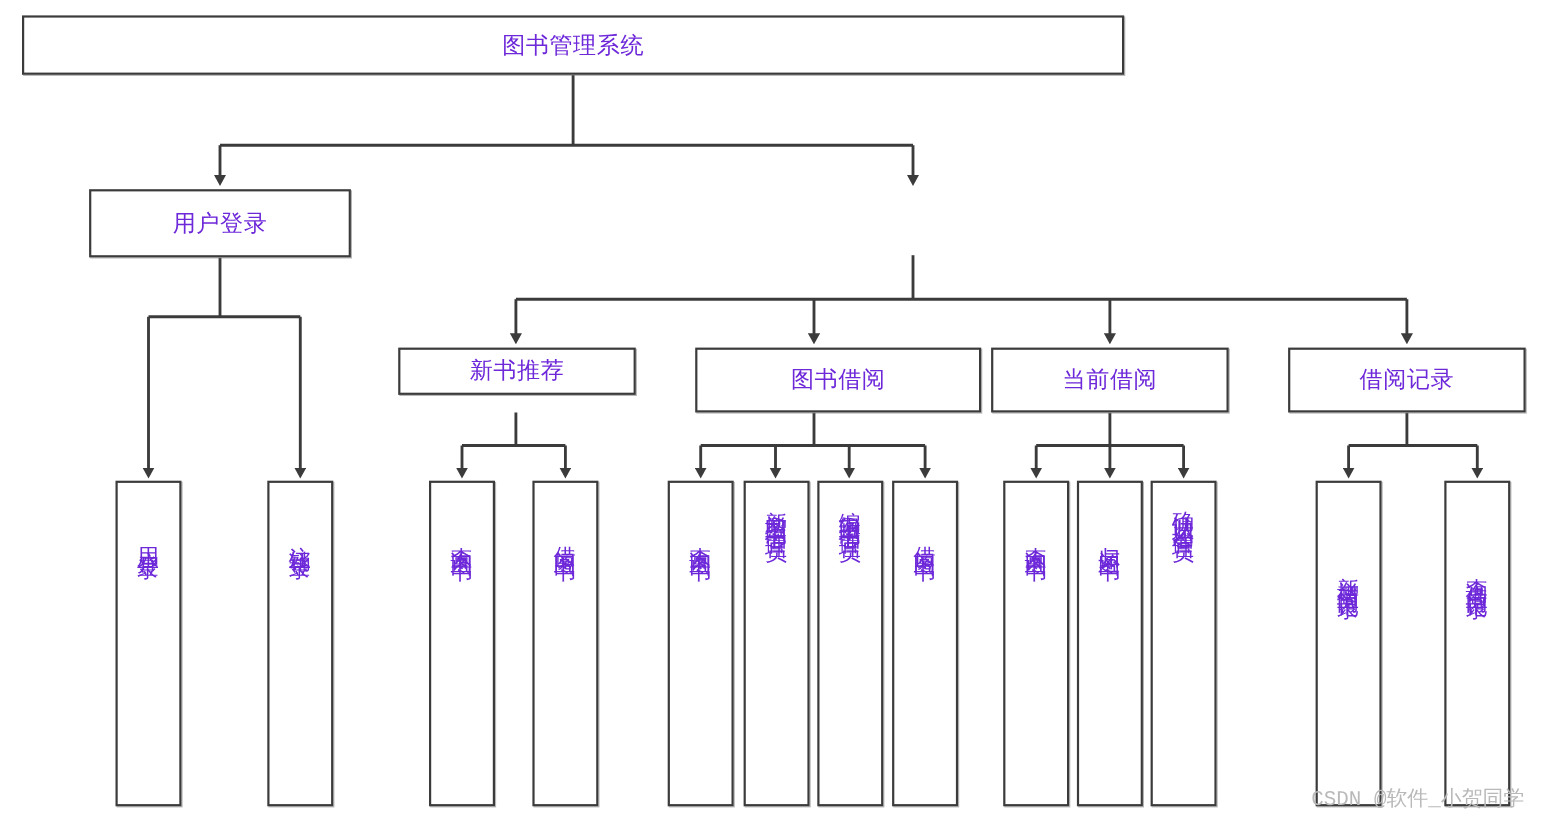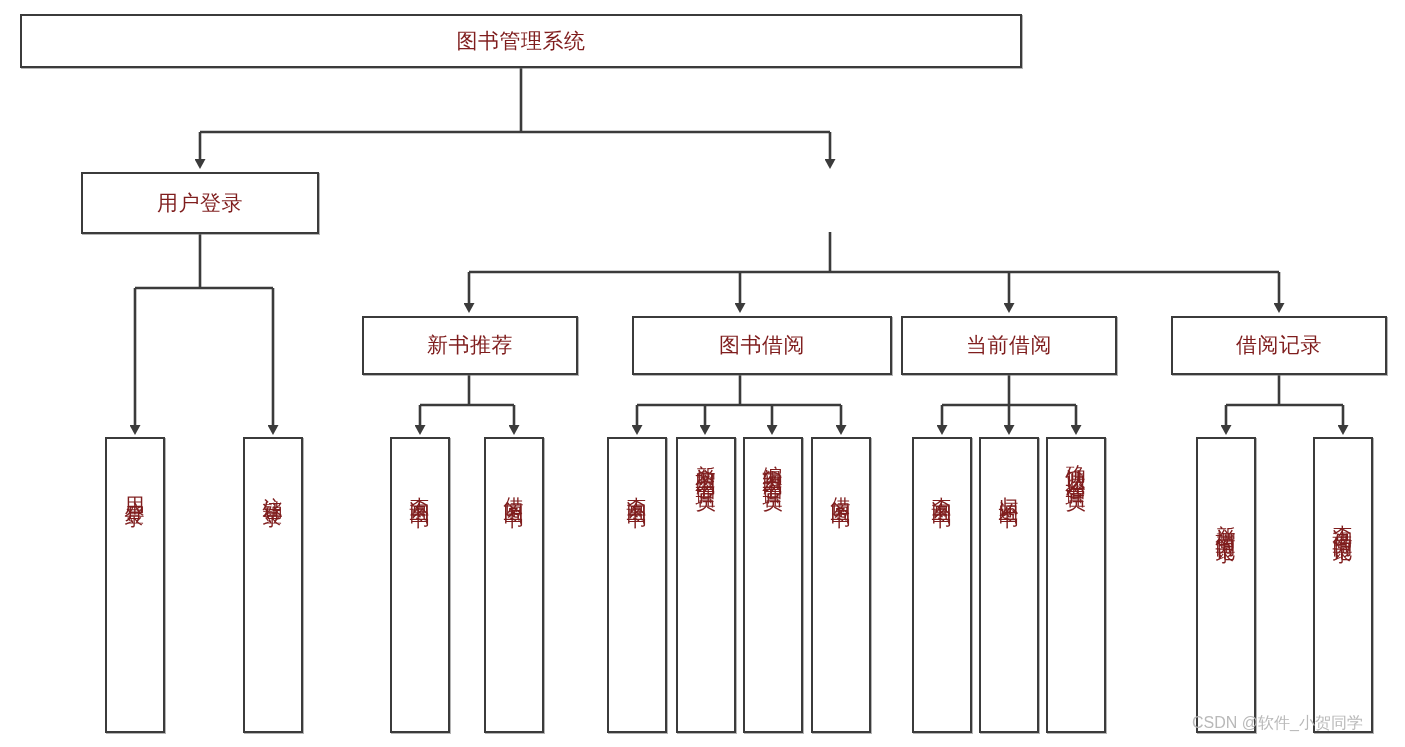--- a/index.html
+++ b/index.html
@@ -28,21 +28,21 @@
   }
   .node {
     position: absolute;
     box-sizing: border-box;
     background: #ffffff;
     border: 2px solid #3b3b3b;
     box-shadow: 1px 1px 0 rgba(120,120,120,0.55);
     display: flex;
     align-items: center;
     justify-content: center;
-    color: #7f1d1d;
+    color: #6d28d9;
     line-height: 1.0;
     z-index: 2;
   }
   .node .lbl {
     display: block;
     text-align: center;
     white-space: nowrap;
   }
   
   .node.h .lbl {
@@ -65,24 +65,24 @@
   }
   .node.v.pad-top {
     padding-top: 70px;
   }
   .node.v.pad-mid {
     padding-top: 42px;
   }
   .watermark {
     position: absolute;
     color: #b9b9b9;
-    font-size: 16px;
+    font-size: 19px;
     white-space: nowrap;
     z-index: 3;
-    font-family: Liberation Sans, sans-serif;
+    font-family: Liberation Mono, monospace;
   }
 </style>
 </head>
 <body>
 
 <div id="canvas">
 
   <svg class="edges" viewBox="0 0 1405 747" xmlns="http://www.w3.org/2000/svg">
     <defs>
       <marker id="arrow" markerWidth="10" markerHeight="11" refX="1" refY="5.5" orient="auto" markerUnits="userSpaceOnUse">
@@ -137,21 +137,21 @@
   </svg>
 
   <div class="node h" style="left:20px; top:14px; width:1002px; height:54px;">
     <span class="lbl">图书管理系统</span>
   </div>
 
   <div class="node h" style="left:81px; top:172px; width:238px; height:62px;">
     <span class="lbl">用户登录</span>
   </div>
 
-  <div class="node h" style="left:362px; top:316px; width:216px; height:59px;">
+  <div class="node h" style="left:362px; top:316px; width:216px; height:43px;">
     <span class="lbl">新书推荐</span>
   </div>
   <div class="node h" style="left:632px; top:316px; width:260px; height:59px;">
     <span class="lbl">图书借阅</span>
   </div>
   <div class="node h" style="left:1171px; top:316px; width:216px; height:59px;">
     <span class="lbl">借阅记录</span>
   </div>
   <div class="node h" style="left:901px; top:316px; width:216px; height:59px;">
     <span class="lbl">当前借阅</span>

